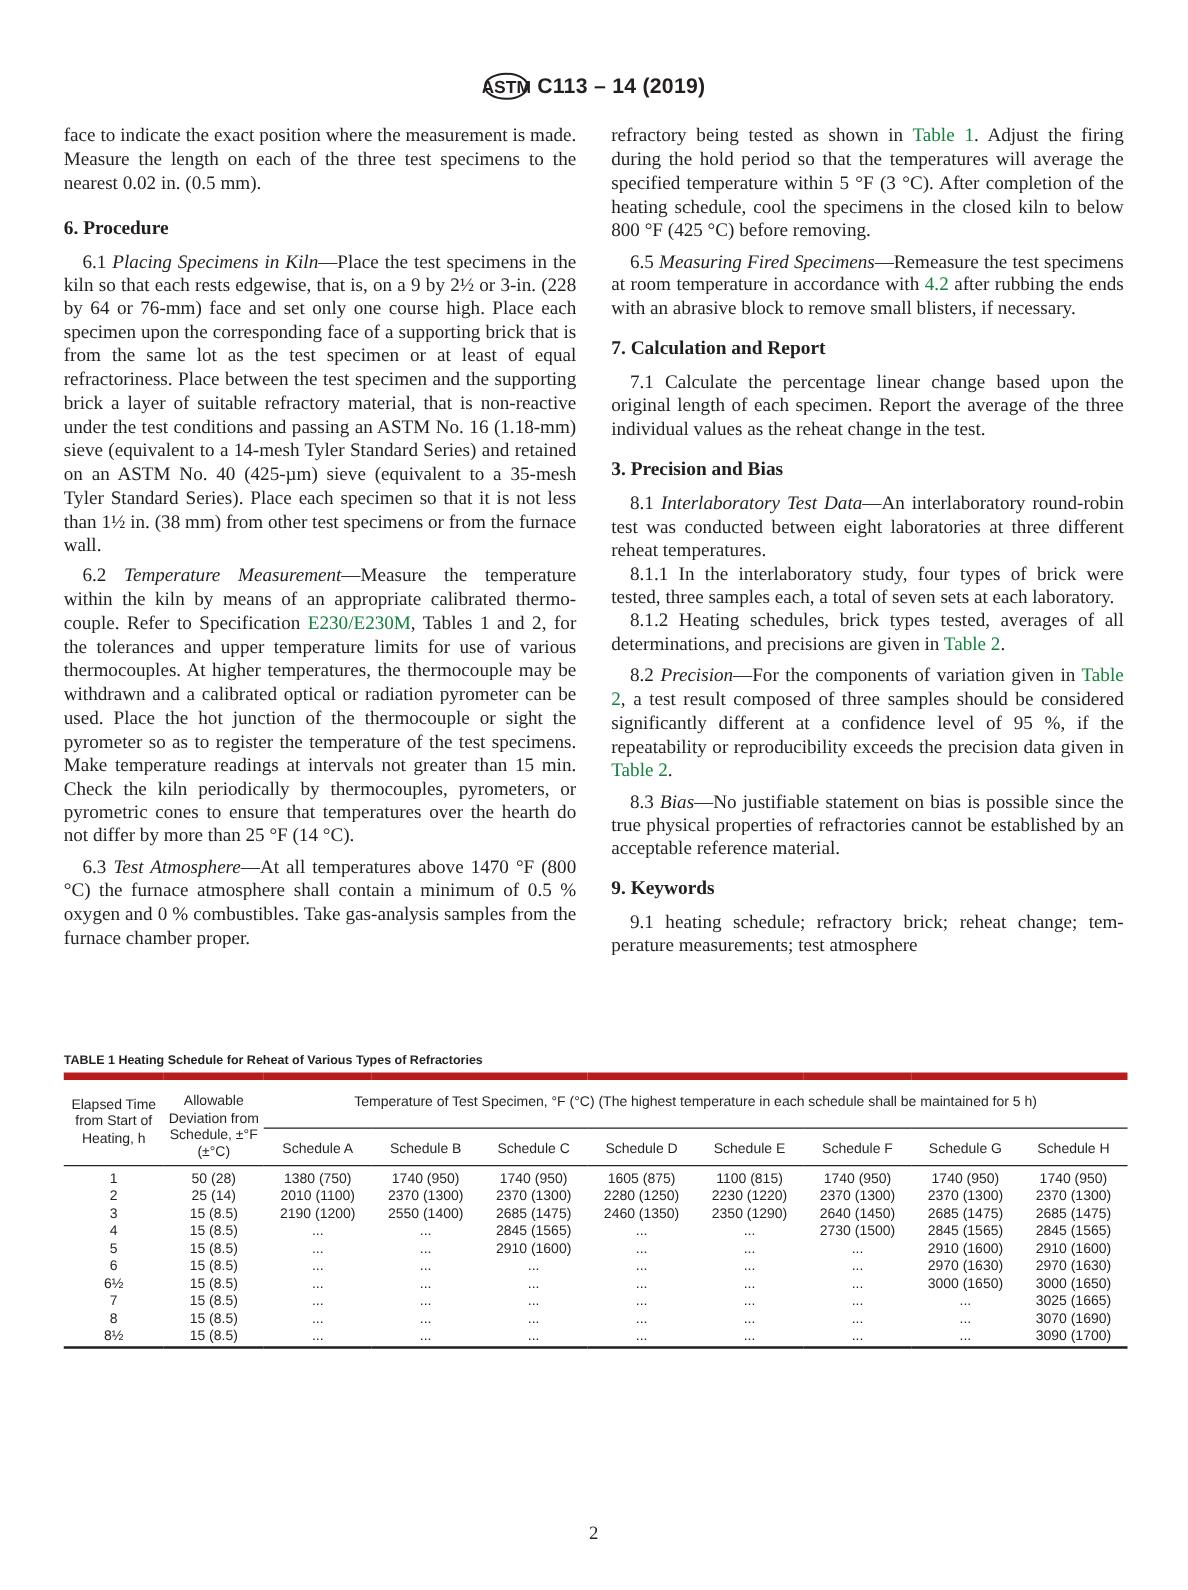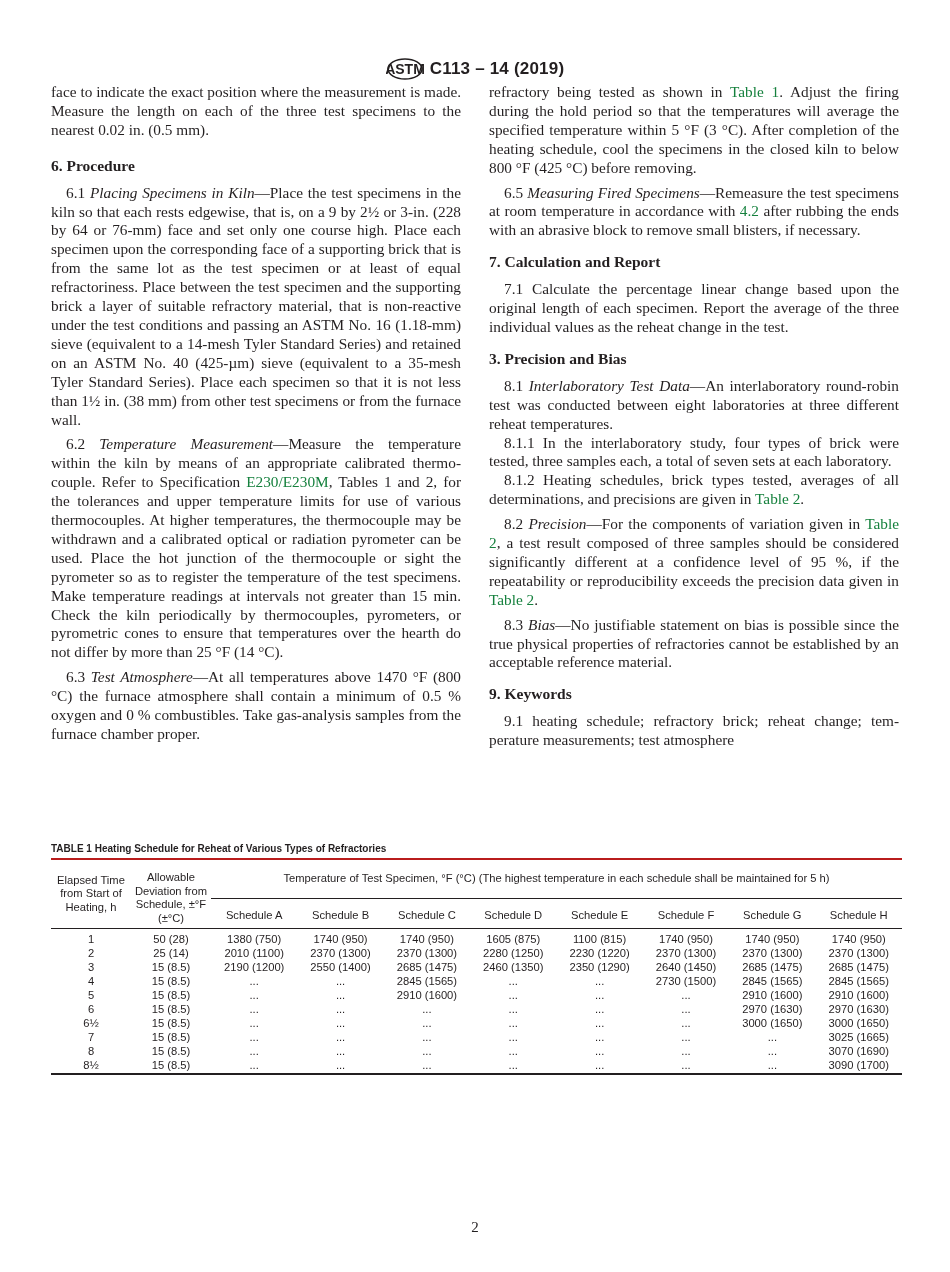--- a/index.html
+++ b/index.html
@@ -11,21 +11,21 @@
   .header {
     position: absolute; top: 56px; left: 0; width: 950px;
     display: flex; justify-content: center; align-items: center; gap: 6px;
   }
   .logo { width: 38px; height: 26px; }
   .doc-id {
     font-family: "Liberation Sans", "DejaVu Sans", sans-serif;
     font-weight: bold; font-size: 17px; letter-spacing: 0.2px;
   }
   .col {
-    position: absolute; top: 83px; width: 410px;
+    position: absolute; top: 100px; width: 410px;
     font-size: 15.3px; line-height: 18.9px; text-align: justify;
     hyphens: manual;
   }
   .col.left { left: 51px; }
   .col.right { left: 489px; }
   .col p { margin: 0 0 6px 0; text-indent: 15px; }
   .col p.noindent { text-indent: 0; }
   .col p.tight { margin-bottom: 0; }
   .col h2 {
     font-size: 15.5px; font-weight: bold; margin: 13px 0 8px 0;
@@ -36,21 +36,21 @@
   .table-wrap {
     position: absolute; top: 843px; left: 51px; width: 851px;
     font-family: "Liberation Sans", "DejaVu Sans", sans-serif;
     color: #231f20;
   }
   .table-title {
     text-align: left; font-weight: bold; font-size: 10px;
     margin-bottom: 4px;
   }
   table { border-collapse: collapse; width: 100%; font-size: 11.2px; }
-  thead tr.top th { border-top: 2px solid #b91c1c; }
+  thead tr.top th { border-top: 6px solid #b91c1c; }
   th { font-weight: normal; text-align: center; line-height: 13.5px; padding: 0; }
   th.span-head { padding: 12px 0 12px 0; border-bottom: 1px solid #231f20; }
   th.sched { padding: 10px 0 6px 0; }
   thead tr.sub th, thead th.rowhead { border-bottom: 1px solid #231f20; }
   td { text-align: center; padding: 0; line-height: 14px; height: 14px; }
   tbody tr:first-child td { padding-top: 3px; }
   tbody tr:last-child td { border-bottom: 2px solid #231f20; padding-bottom: 1px; }
   .page-num {
     position: absolute; top: 1219px; left: 0; width: 950px; text-align: center;
     font-size: 15px;

